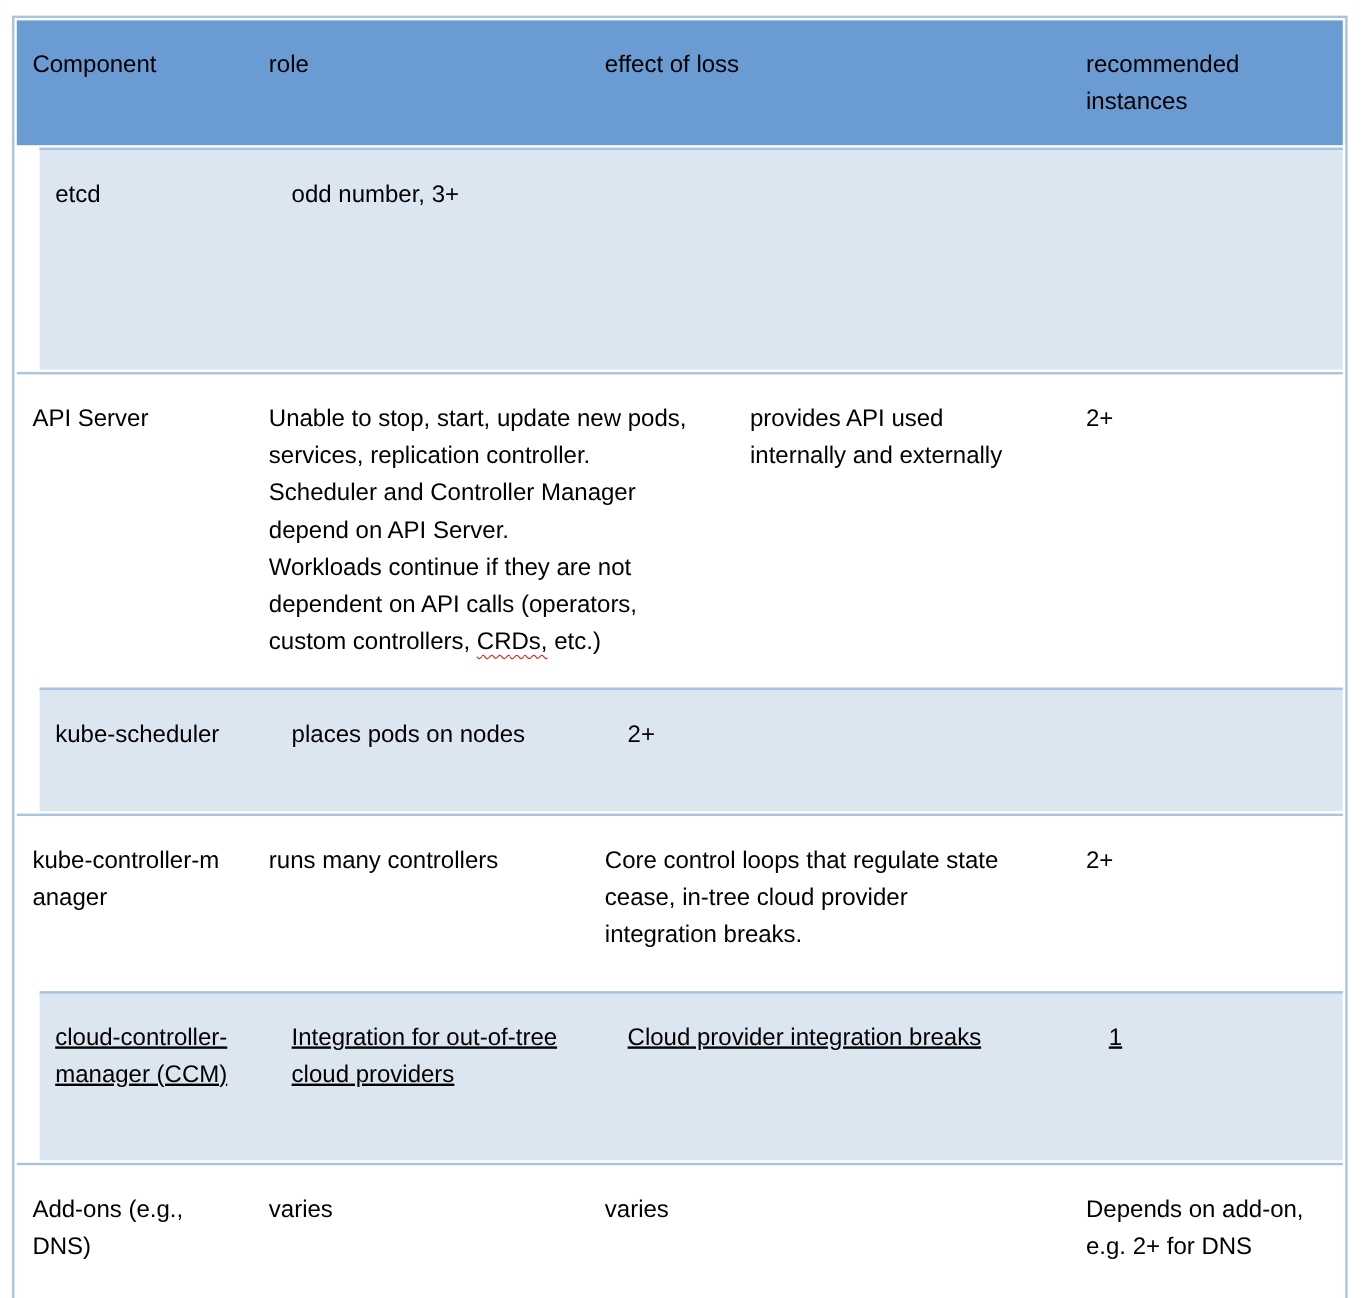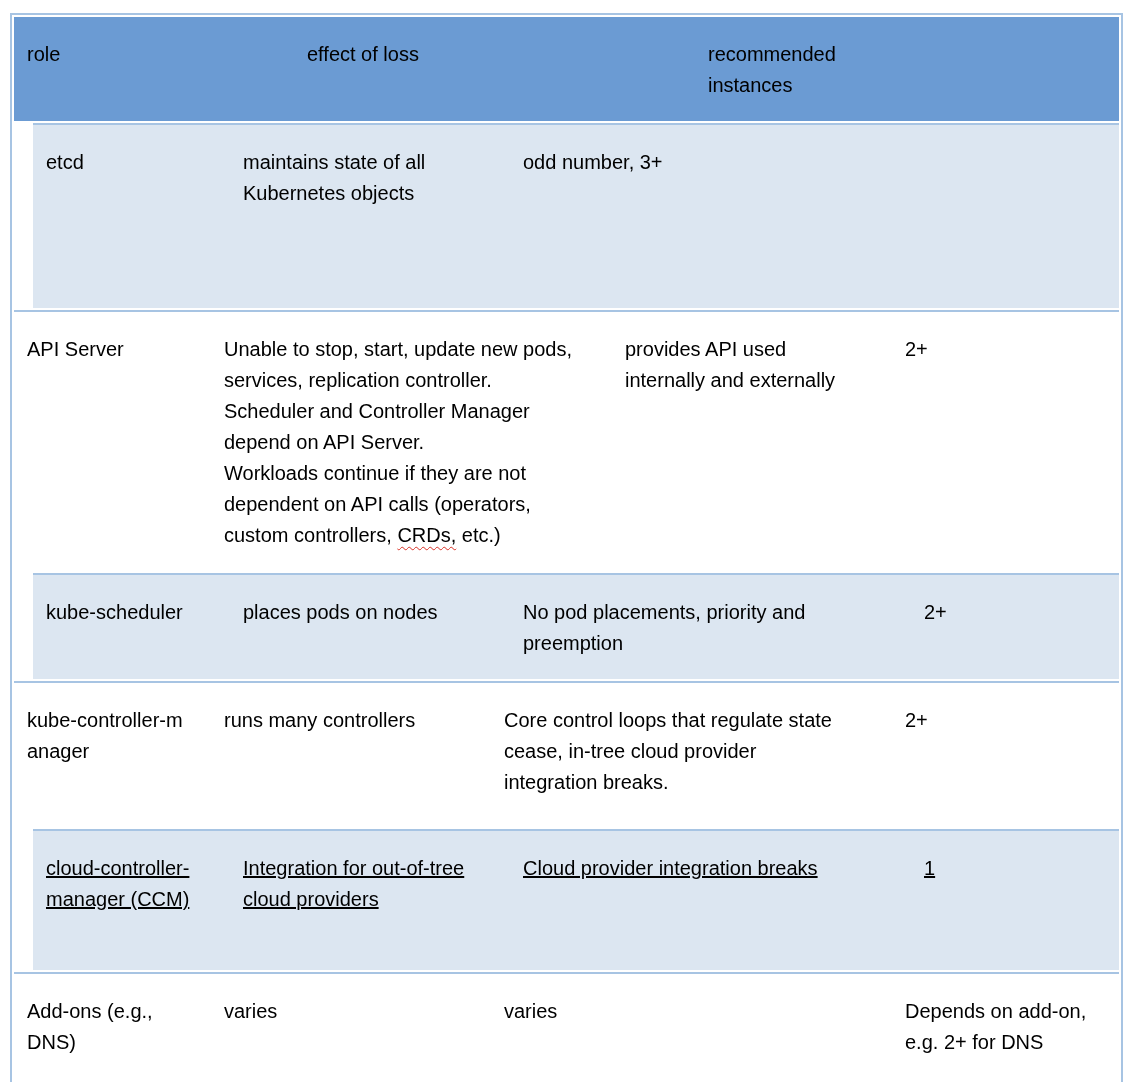--- a/index.html
+++ b/index.html
@@ -55,52 +55,49 @@
     text-decoration-skip-ink: none;
   }
 </style>
 </head>
 <body>
 
 <div class="page">
   <div class="k8s-table">
 
     <div class="trow thead">
+      <div class="cell c1">Component</div>
       <div class="cell c2">role</div>
       <div class="cell c3">effect of loss</div>
       <div class="cell c4">recommended
 instances</div>
     </div>
 
     <div class="trow band r1">
       <div class="cell c1">etcd</div>
-      <div class="cell c2">maintains state of all
-Kubernetes objects</div>
       <div class="cell c4">odd number, 3+</div>
     </div>
 
     <div class="trow plain r2">
       <div class="cell c1">API Server</div>
       <div class="cell c3"><span>Unable to stop, start, update new pods,
 services, replication controller.
 Scheduler and Controller Manager
 depend on API Server.
 Workloads continue if they are not
 dependent on API calls (operators,
 custom controllers, </span><span class="misspell">CRDs,</span><span> etc.)</span></div>
       <div class="cell c2">provides API used
 internally and externally</div>
       <div class="cell c4">2+</div>
     </div>
 
     <div class="trow band r3">
       <div class="cell c1">kube-scheduler</div>
       <div class="cell c2">places pods on nodes</div>
-      <div class="cell c3">No pod placements, priority and
-preemption</div>
       <div class="cell c4">2+</div>
     </div>
 
     <div class="trow plain r4">
       <div class="cell c1">kube-controller-m
 anager</div>
       <div class="cell c2">runs many controllers</div>
       <div class="cell c3">Core control loops that regulate state
 cease, in-tree cloud provider
 integration breaks.</div>

